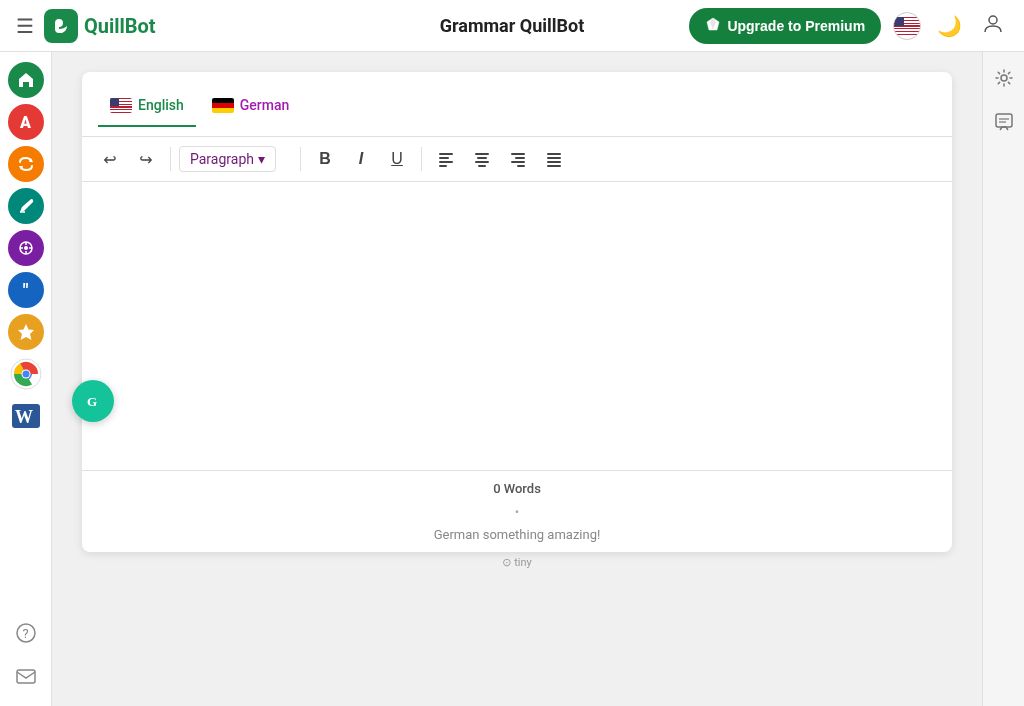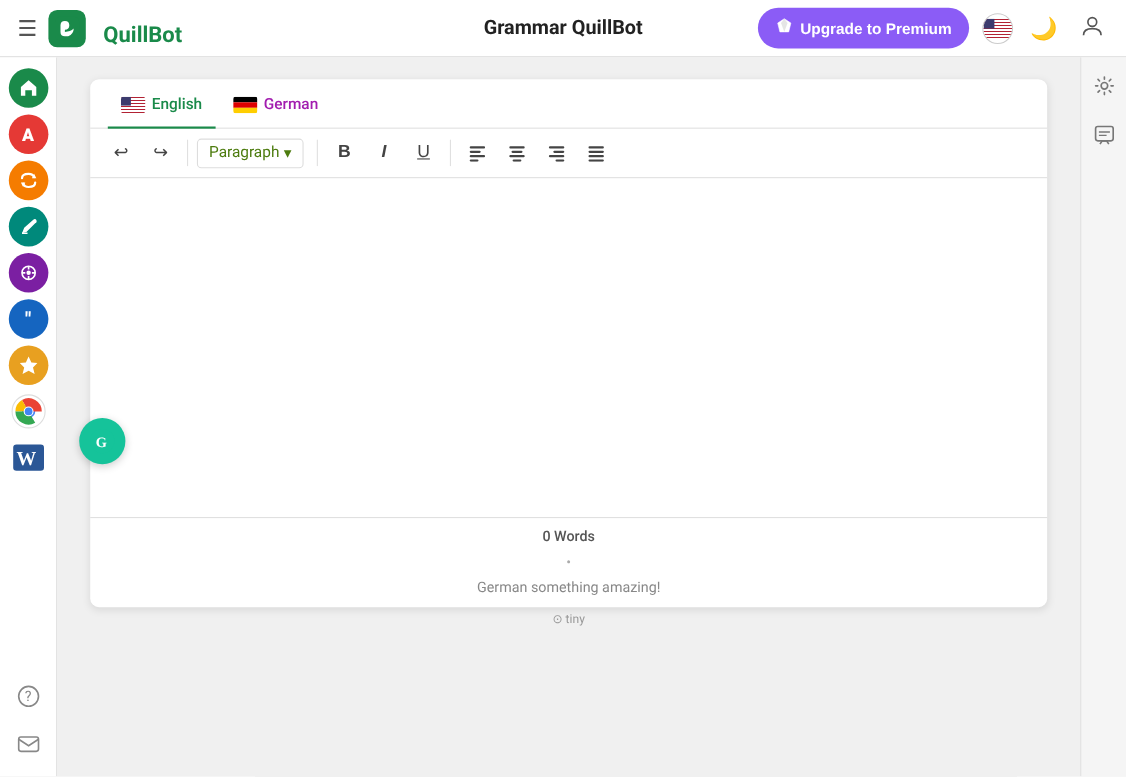--- a/index.html
+++ b/index.html
@@ -61,21 +61,21 @@
     }
     .header-right {
       display: flex;
       align-items: center;
       gap: 12px;
     }
     .upgrade-btn {
       display: flex;
       align-items: center;
       gap: 6px;
-      background: #8b5cf6;
+      background: #15803d;
       color: white;
       border: none;
       border-radius: 20px;
       padding: 8px 16px;
       font-size: 14px;
       font-weight: 600;
       cursor: pointer;
     }
     .upgrade-btn .gem-icon {
       font-size: 16px;
@@ -161,21 +161,21 @@
       display: flex;
       flex-direction: column;
       min-height: 480px;
       position: relative;
     }
 
     
     .language-tabs {
       display: flex;
       align-items: center;
-      padding: 0 16px;
+      padding: 10px 16px;
       border-bottom: 1px solid #e0e0e0;
       gap: 4px;
     }
     .lang-tab {
       display: flex;
       align-items: center;
       gap: 6px;
       padding: 14px 12px 12px;
       cursor: pointer;
       font-size: 14px;
@@ -218,29 +218,29 @@
     .toolbar-btn.italic { font-style: italic; font-weight: 700; }
     .toolbar-btn.underline { text-decoration: underline; }
     .toolbar-separator {
       width: 1px;
       height: 24px;
       background: #e0e0e0;
       margin: 0 4px;
     }
     .paragraph-select {
       display: flex;
-      align-items: center;
+      align-items: flex-end;
       gap: 4px;
       padding: 4px 10px;
       border: 1px solid #ddd;
       border-radius: 4px;
       font-size: 14px;
-      color: #4d7c0f;
-      cursor: pointer;
-      margin-right: 4px;
+      color: #701a75;
+      cursor: pointer;
+      margin-right: 16px;
     }
     .align-btn {
       font-size: 14px;
     }
 
     
     .editor-content {
       flex: 1;
       padding: 20px;
       position: relative;
@@ -364,22 +364,22 @@
       overflow: hidden;
       display: inline-flex;
       align-items: center;
       justify-content: center;
       border: 1px solid #ccc;
     }
 
     
     .qb-logo-wrap {
       display: flex;
-      align-items: flex-end;
-      gap: 16px;
+      align-items: center;
+      gap: 6px;
     }
   </style>
 </head>
 <body>
 
 <header class="header">
   <div class="header-left">
     <span class="hamburger-icon">☰</span>
     <div class="qb-logo-wrap">
       <div class="logo-icon">

